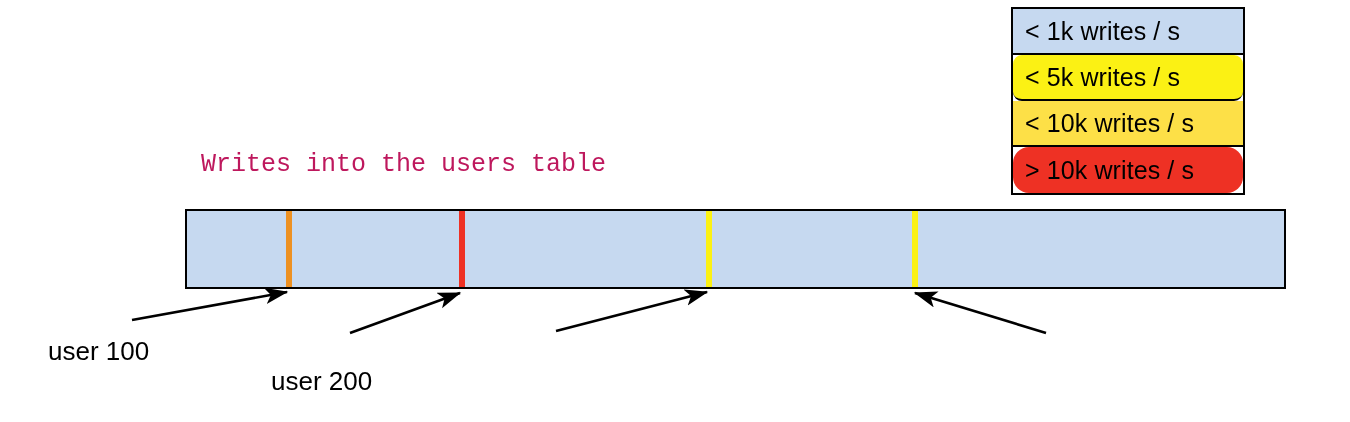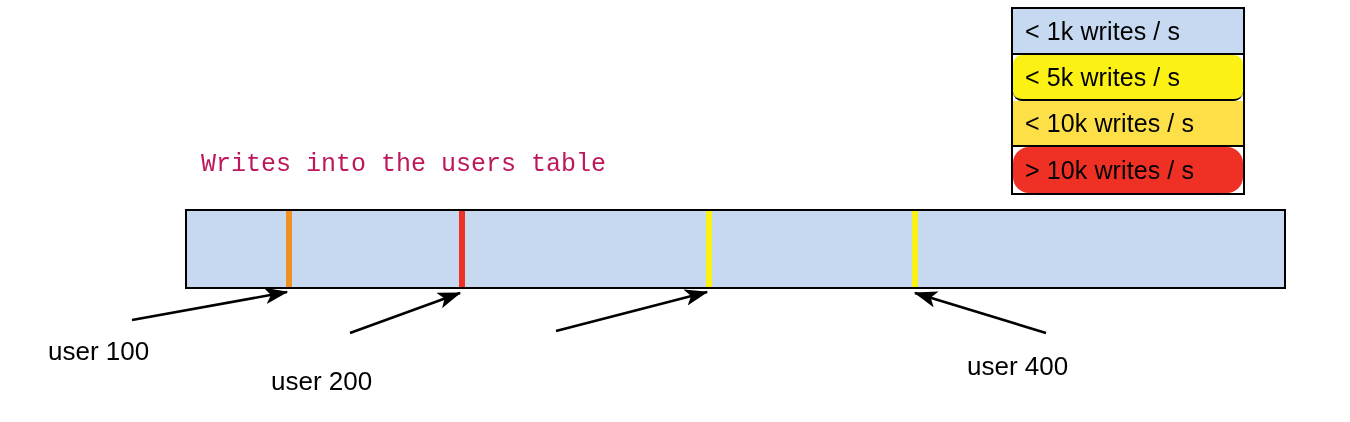--- a/index.html
+++ b/index.html
@@ -134,15 +134,14 @@
     <g id="arrow-group" stroke="#000000" stroke-width="2.6" fill="none">
         <line x1="132" y1="320" x2="287" y2="292" marker-end="url(#ah)"></line>
         <line x1="350" y1="333" x2="460" y2="293" marker-end="url(#ah)"></line>
         <line x1="556" y1="331" x2="707" y2="292" marker-end="url(#ah)"></line>
         <line x1="1046" y1="333" x2="915" y2="293" marker-end="url(#ah)"></line>
       </g>
   </svg>
 
   <div class="ulabel" style="left: 48px; top: 336px;">user 100</div>
   <div class="ulabel" style="left: 271px; top: 366px;">user 200</div>
-  <div class="ulabel" style="left: 967px; top: 351px;">user 400</div>
 
 </div>
 
 </body></html>

